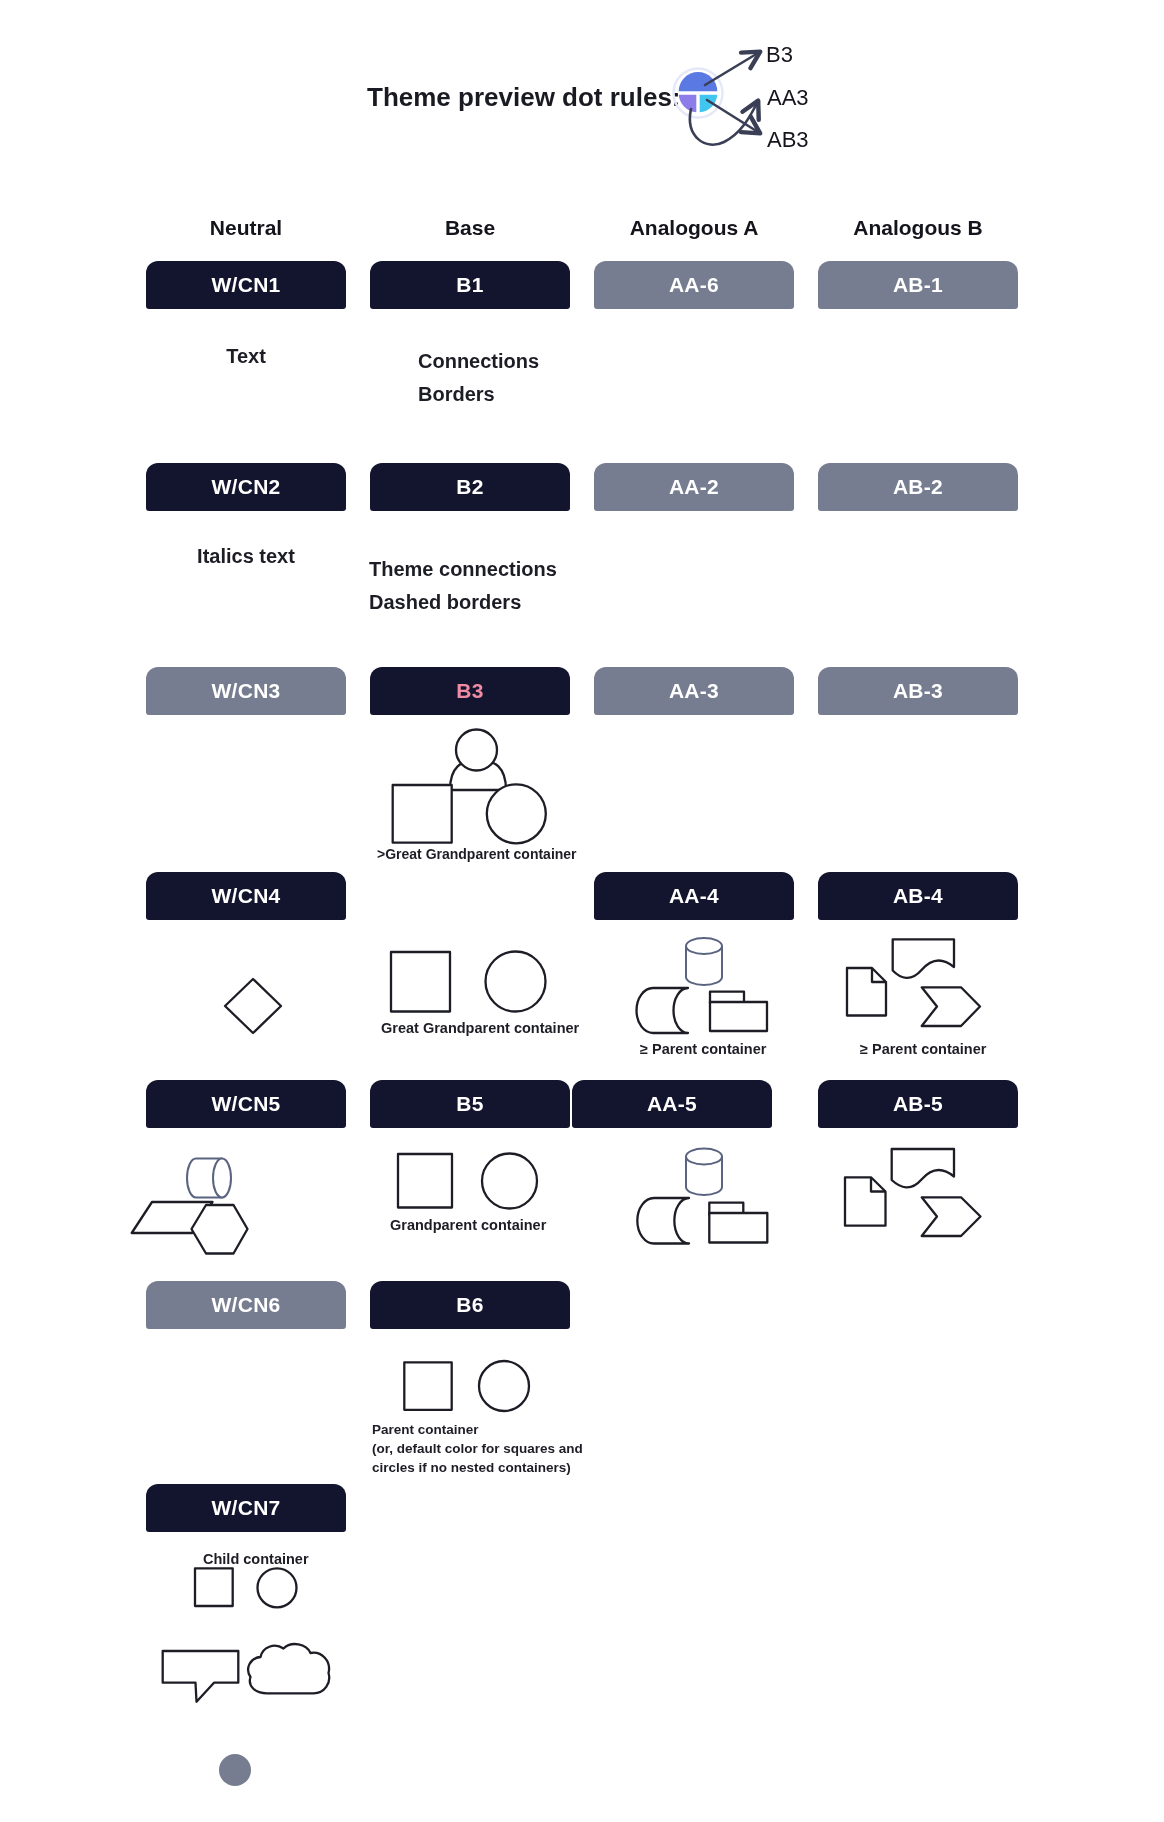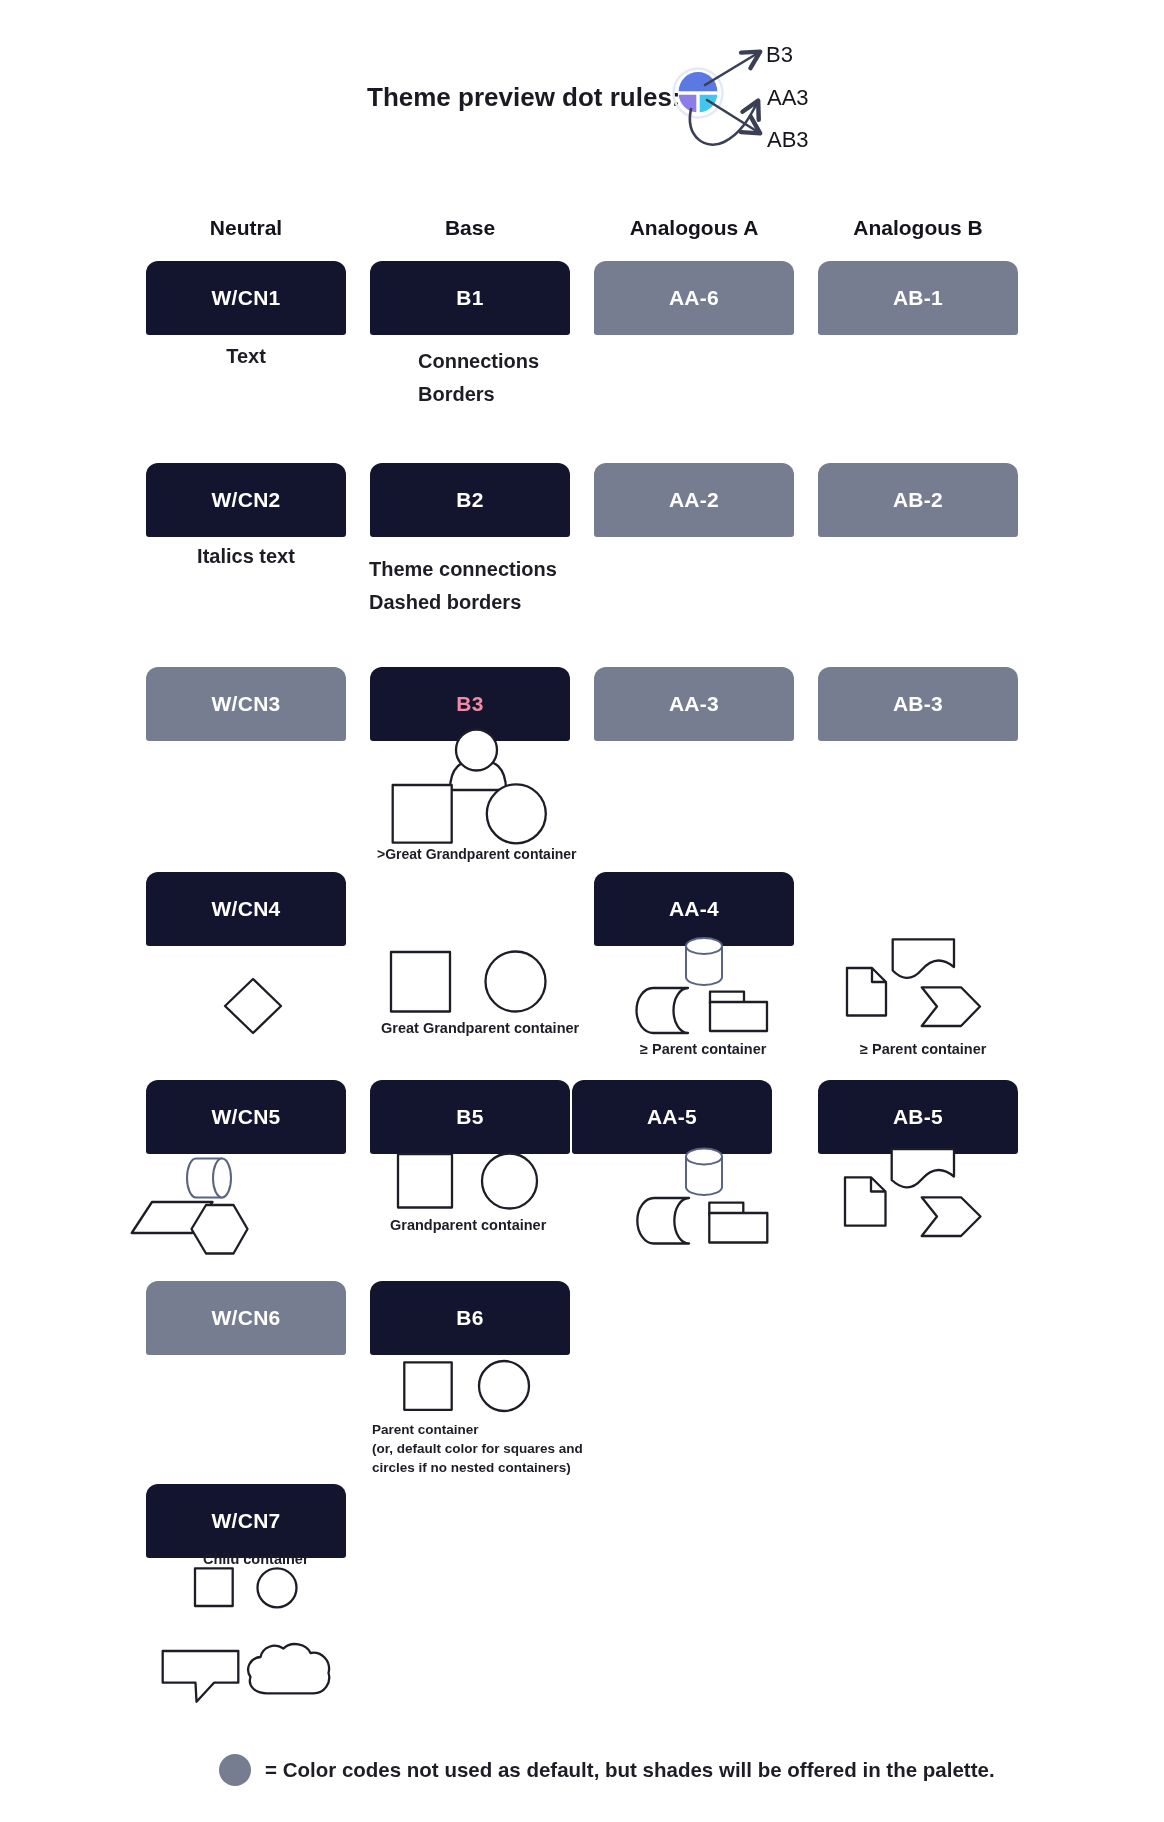--- a/index.html
+++ b/index.html
@@ -2,21 +2,21 @@
 <html style="--dark: #13152e; --gray: #777d90; --pink: #f08ba3; --ink: #1d1d26; --cyl: #5a6480; --arrow: #3a3f55;"><head>
 <meta charset="utf-8">
 <style>
   html,body{margin:0;padding:0;background:#ffffff}
   .canvas{position:relative;width:1164px;height:1822px;background:#fff;
           font-family:"Liberation Sans",sans-serif;overflow:hidden}
   .abs{position:absolute}
   .title{font-size:26px;color:#1a1a22;font-weight:700;white-space:nowrap}
   .dotlabel{font-size:22px;color:#15151e;font-weight:400;white-space:nowrap}
   .colhead{width:200px;text-align:center;font-size:21px;font-weight:700;color:#14141c}
-  .sw{width:200px;height:74px;border-radius:12px 12px 3px 3px;display:flex;align-items:center;
+  .sw{width:200px;height:48px;border-radius:12px 12px 3px 3px;display:flex;align-items:center;
       justify-content:center;font-size:21px;font-weight:700;color:#fff;letter-spacing:.3px}
   .sw.dark{background:var(--dark)}
   .sw.gray{background:var(--gray)}
   .sw.pinktext{color:var(--pink)}
   .cap{font-weight:700;color:var(--ink);white-space:nowrap}
   .cap.center{text-align:center}
   .legend-dot{width:32px;height:32px;border-radius:50%;background:var(--gray)}
   .legend-text{font-size:20.5px;font-weight:700;color:var(--ink);white-space:nowrap}
   svg.overlay{position:absolute;left:0;top:0}
   .arrow{fill:none;stroke:var(--arrow);stroke-width:2.6;stroke-linecap:round}
@@ -50,20 +50,21 @@
   <div class="abs sw gray" style="left:594px;top:463px">AA-2</div>
   <div class="abs sw gray" style="left:818px;top:463px">AB-2</div>
 
   <div class="abs sw gray" style="left:146px;top:667px">W/CN3</div>
   <div class="abs sw dark pinktext" style="left:370px;top:667px">B3</div>
   <div class="abs sw gray" style="left:594px;top:667px">AA-3</div>
   <div class="abs sw gray" style="left:818px;top:667px">AB-3</div>
 
   <div class="abs sw dark" style="left:146px;top:872px">W/CN4</div>
   <div class="abs sw dark" style="left:594px;top:872px">AA-4</div>
+  <div class="abs sw dark" style="left:818px;top:872px">AB-4</div>
 
   <div class="abs sw dark" style="left:146px;top:1080px">W/CN5</div>
   <div class="abs sw dark" style="left:370px;top:1080px">B5</div>
   <div class="abs sw dark" style="left:572px;top:1080px">AA-5</div>
   <div class="abs sw dark" style="left:818px;top:1080px">AB-5</div>
 
   <div class="abs sw gray" style="left:146px;top:1281px">W/CN6</div>
   <div class="abs sw dark" style="left:370px;top:1281px">B6</div>
 
   <div class="abs sw dark" style="left:146px;top:1484px">W/CN7</div>
@@ -84,21 +85,20 @@
   <div class="abs cap" style="left:860px;top:1041px;font-size:14.5px">≥ Parent container</div>
   <div class="abs cap" style="left:390px;top:1217px;font-size:14.5px">Grandparent container</div>
   <div class="abs cap" style="left:372px;top:1420px;font-size:13.5px;line-height:19px">
     <div>Parent container</div>
     <div>(or, default color for squares and</div>
     <div>circles if no nested containers)</div>
   </div>
   <div class="abs cap" style="left:203px;top:1551px;font-size:14.5px">Child container</div>
 
   <div class="abs legend-dot" style="left:219px;top:1754px"></div>
-  <div class="abs legend-text" style="left:265px;top:1758px">= Color codes not used as default, but shades will be offered in the palette.</div>
 
   <svg class="overlay" width="1164" height="1822" viewBox="0 0 1164 1822">
     <defs>
       <marker id="ah" markerWidth="10" markerHeight="10" refX="7" refY="5" orient="auto">
         <path d="M1.5,1.5 L8,5 L1.5,8.5" class="ahead"></path>
       </marker>
     </defs>
 
     <g>
       <circle cx="698" cy="93" r="24.5" class="nf" stroke-width="2.4" stroke="#e5e8f7"></circle>

